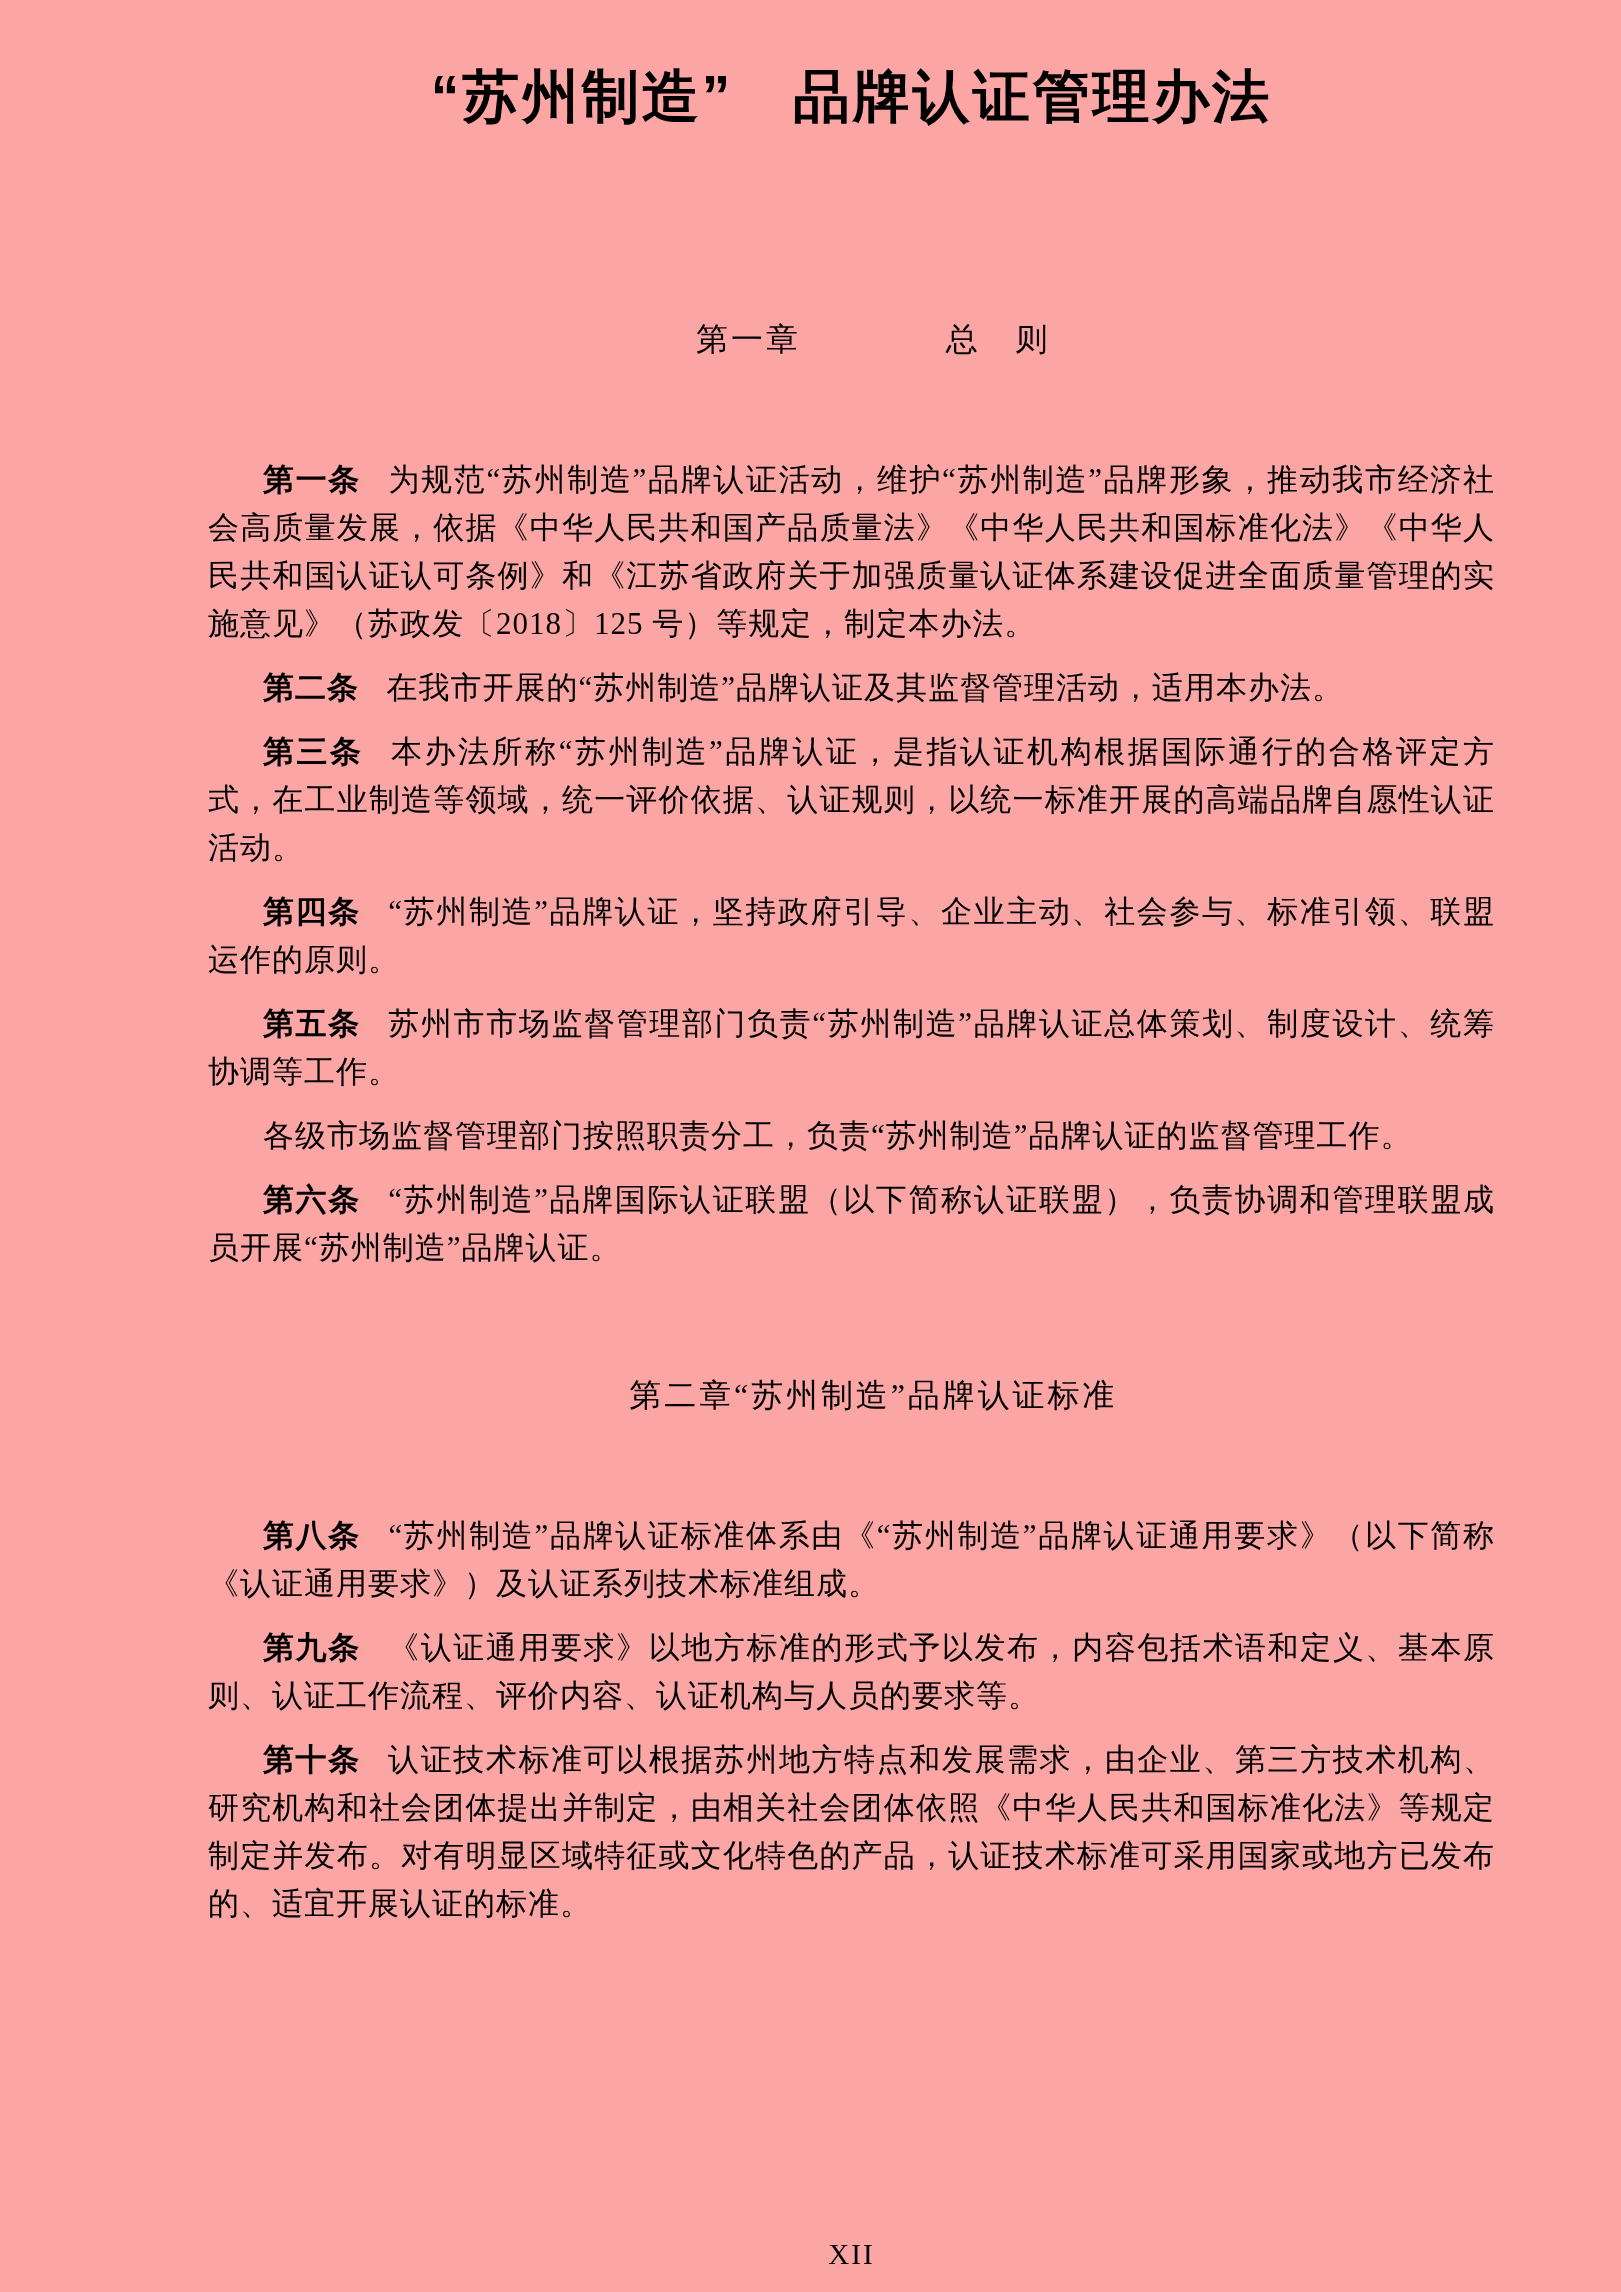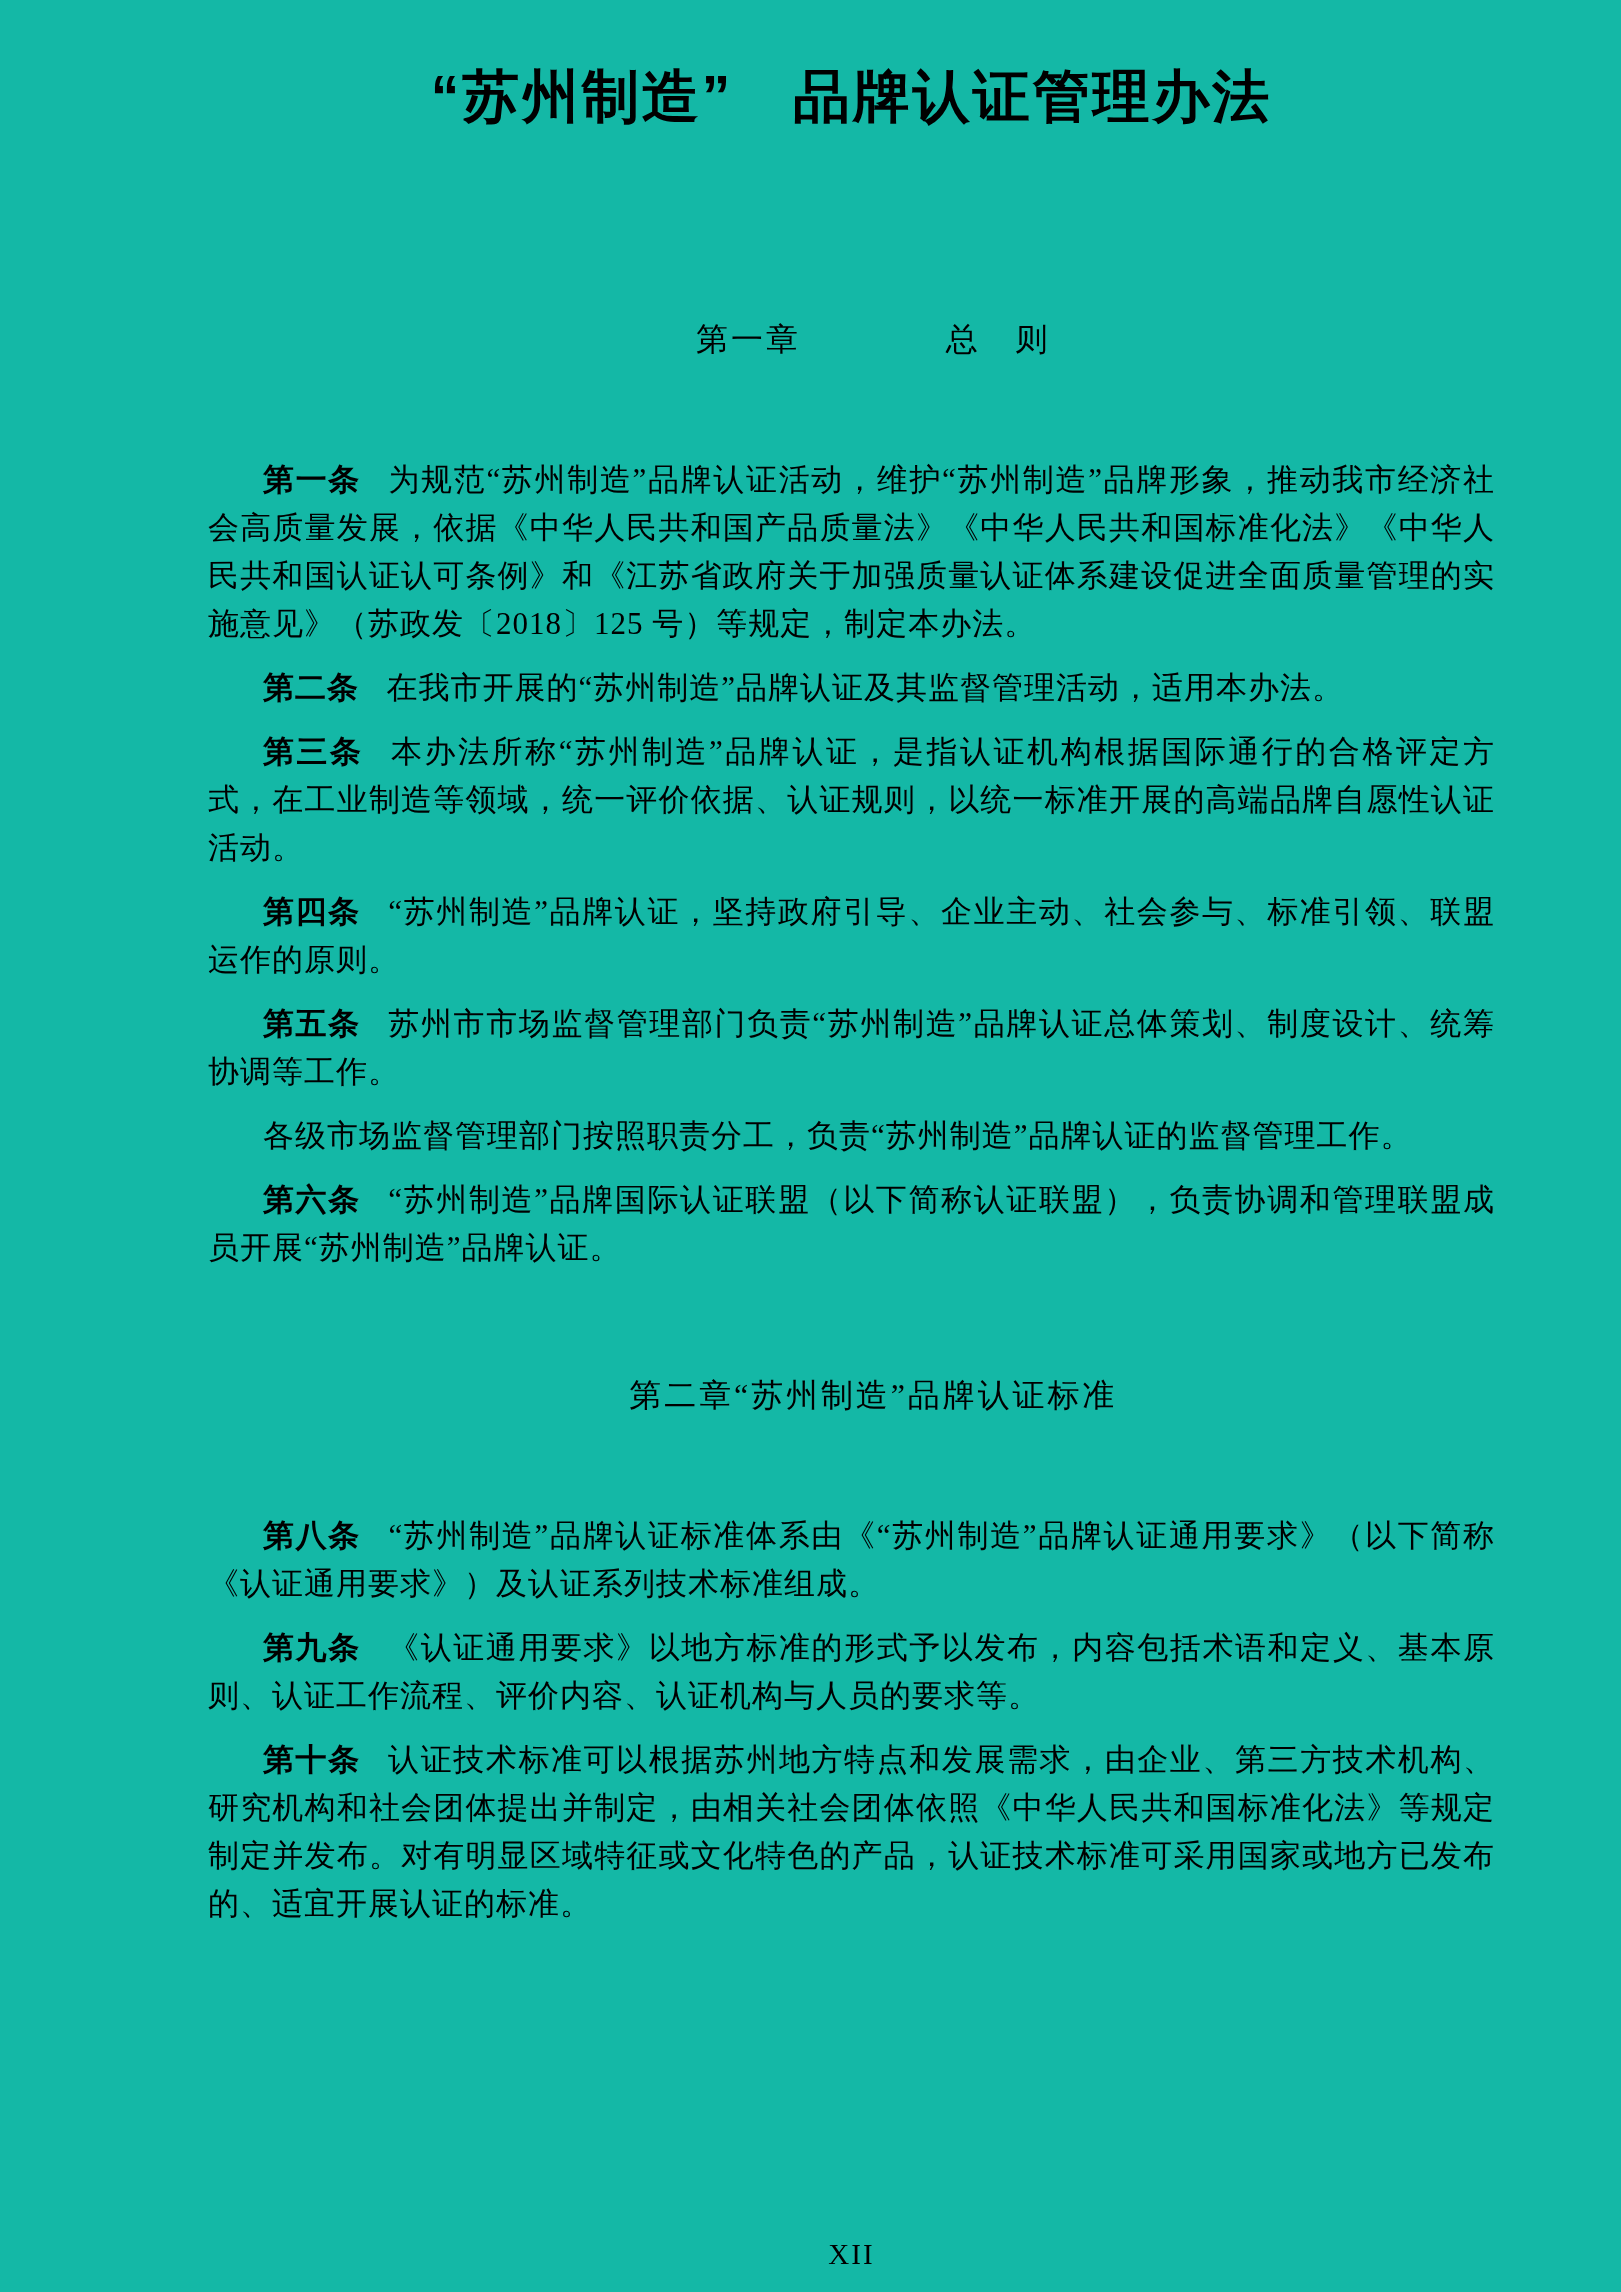--- a/index.html
+++ b/index.html
@@ -12,21 +12,21 @@
     height: 2293px;
     color: #000000;
     font-family: "Liberation Serif", "DejaVu Serif", serif;
   }
   .page {
     position: relative;
     box-sizing: border-box;
     width: 1621px;
     height: 2293px;
     padding: 49px 110px 0 192px;
-    background: #14b8a6;
+    background: #fca5a5;
   }
   .doc-title {
     font-family: "Liberation Sans", "DejaVu Sans", sans-serif;
     font-weight: bold;
     font-size: 57px;
     letter-spacing: 2.9px;
     text-align: center;
     margin: 9.8px 0 0 0;
     white-space: pre-wrap;
   }

